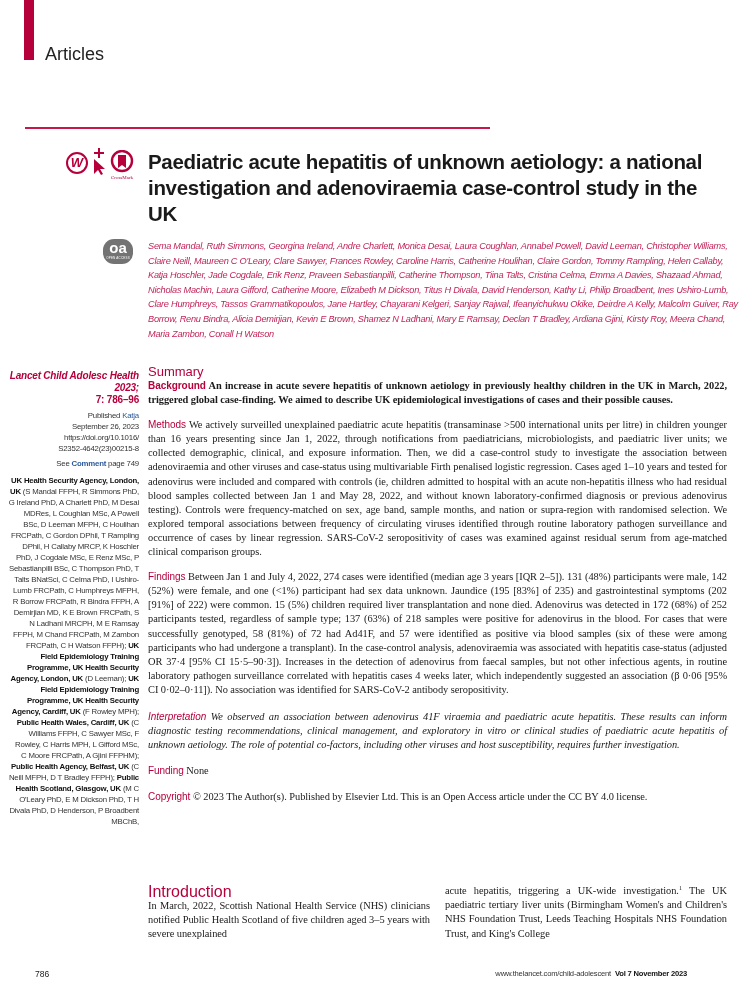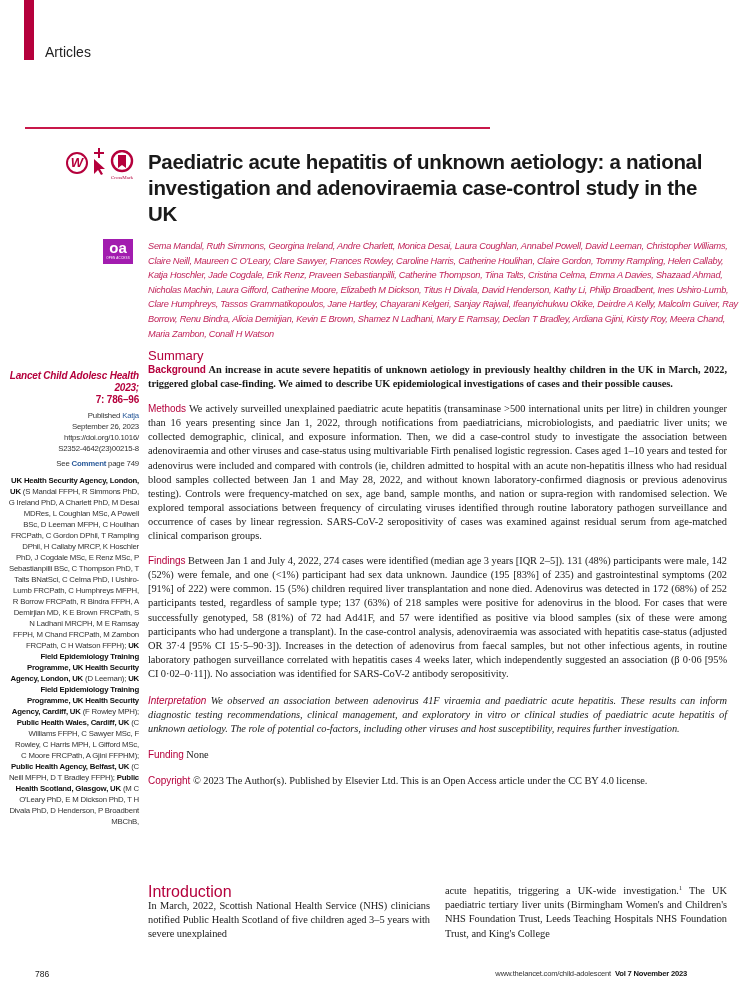--- a/index.html
+++ b/index.html
@@ -1,51 +1,51 @@
 <!DOCTYPE html>
 <html><head>
 <meta charset="utf-8">
 <style>
   * { box-sizing: border-box; margin: 0; padding: 0; }
   html, body { width: 745px; height: 1000px; background: #ffffff; overflow: hidden; }
   body { position: relative; font-family: "Liberation Serif", serif; color: #1a1a1a; }
 
   .red-bar { position: absolute; left: 24px; top: 0; width: 10px; height: 60px; background: #b5003c; }
-  .section-label { position: absolute; left: 45px; top: 44px; font-family: "Liberation Sans", sans-serif; font-size: 14px; color: #222; text-align: right; }
+  .section-label { position: absolute; left: 45px; top: 44px; font-family: "Liberation Sans", sans-serif; font-size: 18px; color: #222; text-align: right; }
   .top-rule { position: absolute; left: 25px; right: 255px; top: 127px; height: 2px; background: #c8184a; width: 465px; }
   .top-rule { width: auto; right: 255px; }
 
   .icons { position: absolute; left: 66px; top: 148px; width: 70px; height: 34px; }
   .icon-w { position: absolute; left: 0; top: 4px; width: 22px; height: 22px; border: 2.5px solid #b5003c; border-radius: 50%;
             color: #b5003c; font-family: "Liberation Sans", sans-serif; font-weight: bold; font-style: italic; font-size: 13px;
             text-align: center; line-height: 17px; }
   .icon-cursor { position: absolute; left: 25px; top: 0; width: 16px; height: 28px; }
   .icon-crossmark { position: absolute; left: 44px; top: 2px; width: 24px; height: 30px; }
-  .oa-badge { position: absolute; left: 103px; top: 239px; width: 30px; height: 25px; background: #a21caf; color: #fff;
-              font-family: "Liberation Sans", sans-serif; font-weight: bold; font-size: 15px; text-align: center; line-height: 17px; }
+  .oa-badge { position: absolute; left: 103px; top: 239px; width: 30px; height: 25px; background: #737373; color: #fff;
+              font-family: "Liberation Sans", sans-serif; font-weight: bold; font-size: 15px; text-align: center; line-height: 17px; border-radius: 11px; }
   .oa-badge small { display: block; font-size: 3px; line-height: 4px; letter-spacing: 0.2px; font-weight: normal; }
 
   .title { position: absolute; left: 148px; top: 149px; width: 560px; font-family: "Liberation Sans", sans-serif;
            font-size: 20.5px; line-height: 26px; color: #1a1a1a; letter-spacing: -0.3px; }
   .authors { position: absolute; left: 148px; top: 239px; width: 597px; font-family: "Liberation Sans", sans-serif; font-style: italic;
              font-size: 9.2px; line-height: 14.6px; color: #c0245a; letter-spacing: -0.25px; }
 
   .sidebar { position: absolute; left: 8px; top: 370px; width: 131px; text-align: right; font-family: "Liberation Sans", sans-serif;
              font-size: 7.8px; line-height: 11px; color: #333; letter-spacing: -0.2px; }
   .journal-ref { color: #b5003c; font-weight: bold; font-style: italic; font-size: 10px; line-height: 12px; }
   .journal-ref .vol { font-style: normal; }
   .pub-block { margin-top: 4px; }
   .blue { color: #2a5a9a; }
   .blue-bold { color: #2a5a9a; font-weight: bold; }
   .see { margin-top: 4px; }
   .affil { margin-top: 6px; }
   .affil b { color: #111; }
 
   .summary { position: absolute; left: 148px; top: 349px; width: 579px; }
-  .summary h2 { font-family: "Liberation Sans", sans-serif; font-weight: normal; color: #b5003c; font-size: 13px; line-height: 14px; }
+  .summary h2 { font-family: "Liberation Sans", sans-serif; font-weight: normal; color: #b5003c; font-size: 13px; line-height: 14px; margin-top: 16px; }
   .para { font-size: 10.4px; line-height: 14.1px; text-align: justify; color: #1a1a1a; letter-spacing: -0.05px; }
   .para .lbl { font-family: "Liberation Sans", sans-serif; color: #b5003c; font-size: 10px; }
   .p-bg { margin-top: 0; font-weight: bold; }
   .p-methods { margin-top: 11px; }
   .p-findings { margin-top: 11px; }
   .p-interp { margin-top: 13px; font-style: italic; }
   .p-funding { margin-top: 12px; }
   .p-copyright { margin-top: 12px; }
 
   .intro { position: absolute; left: 148px; top: 884px; width: 579px; display: flex; justify-content: space-between; }

